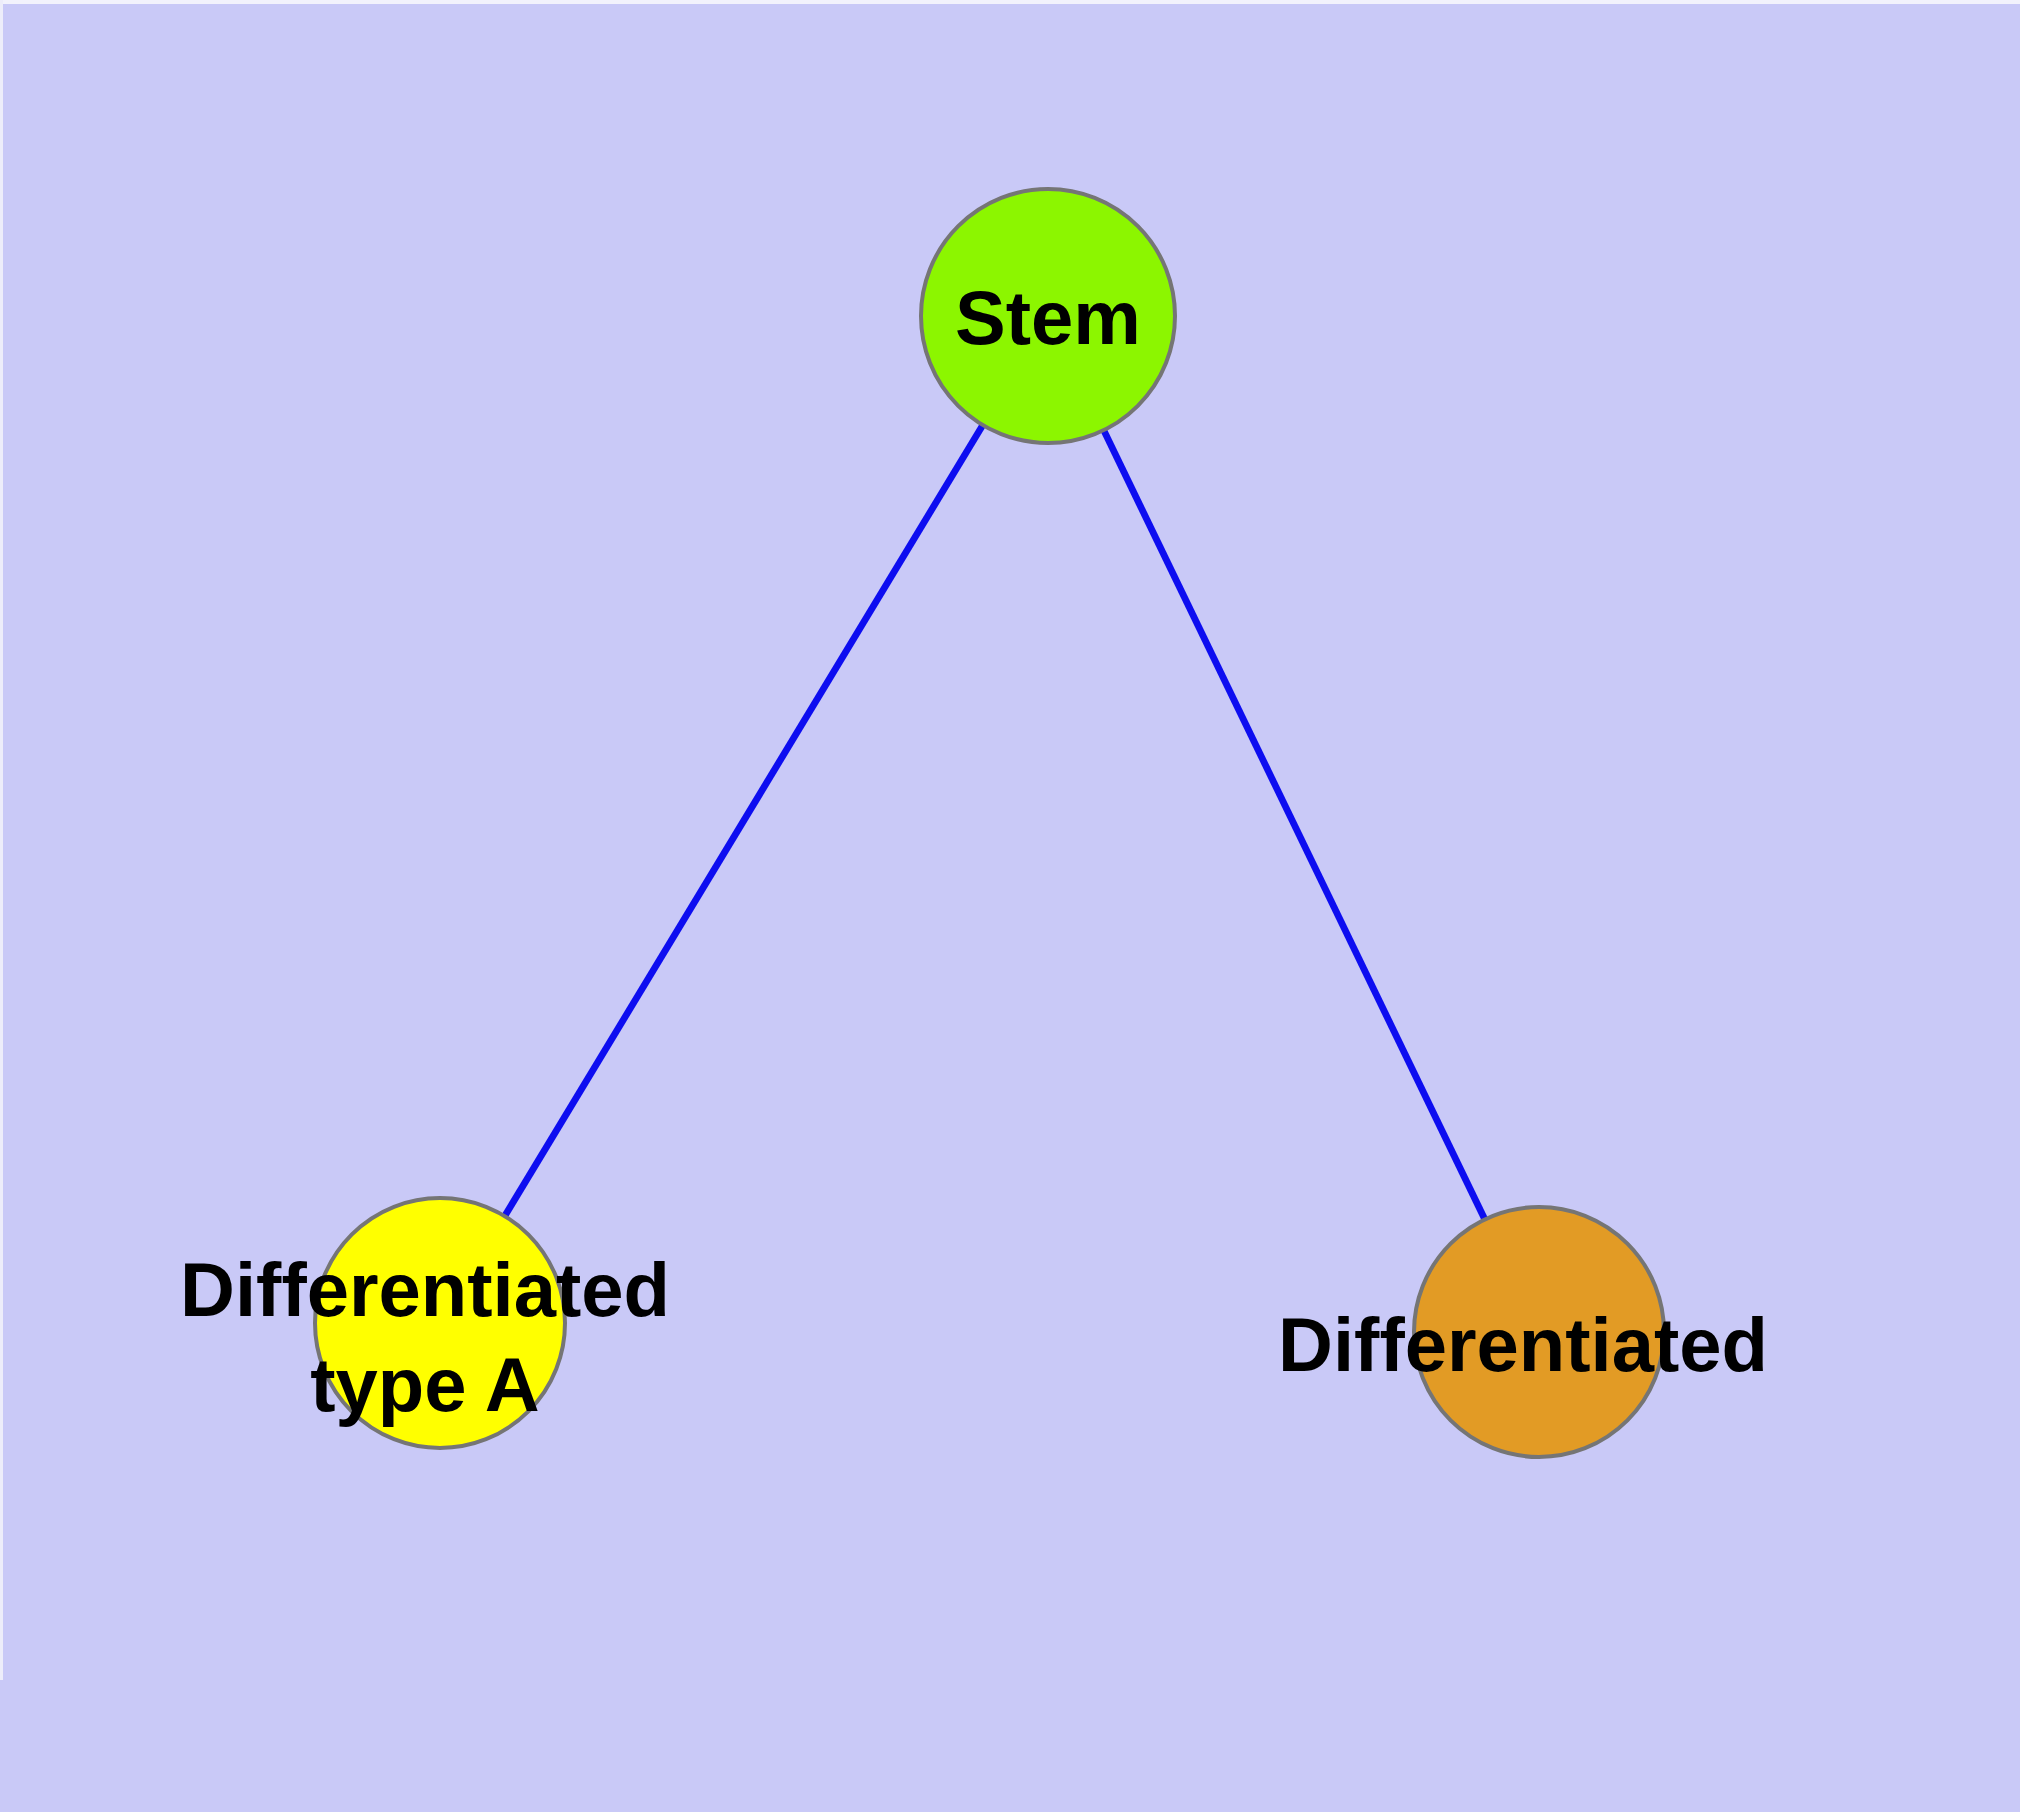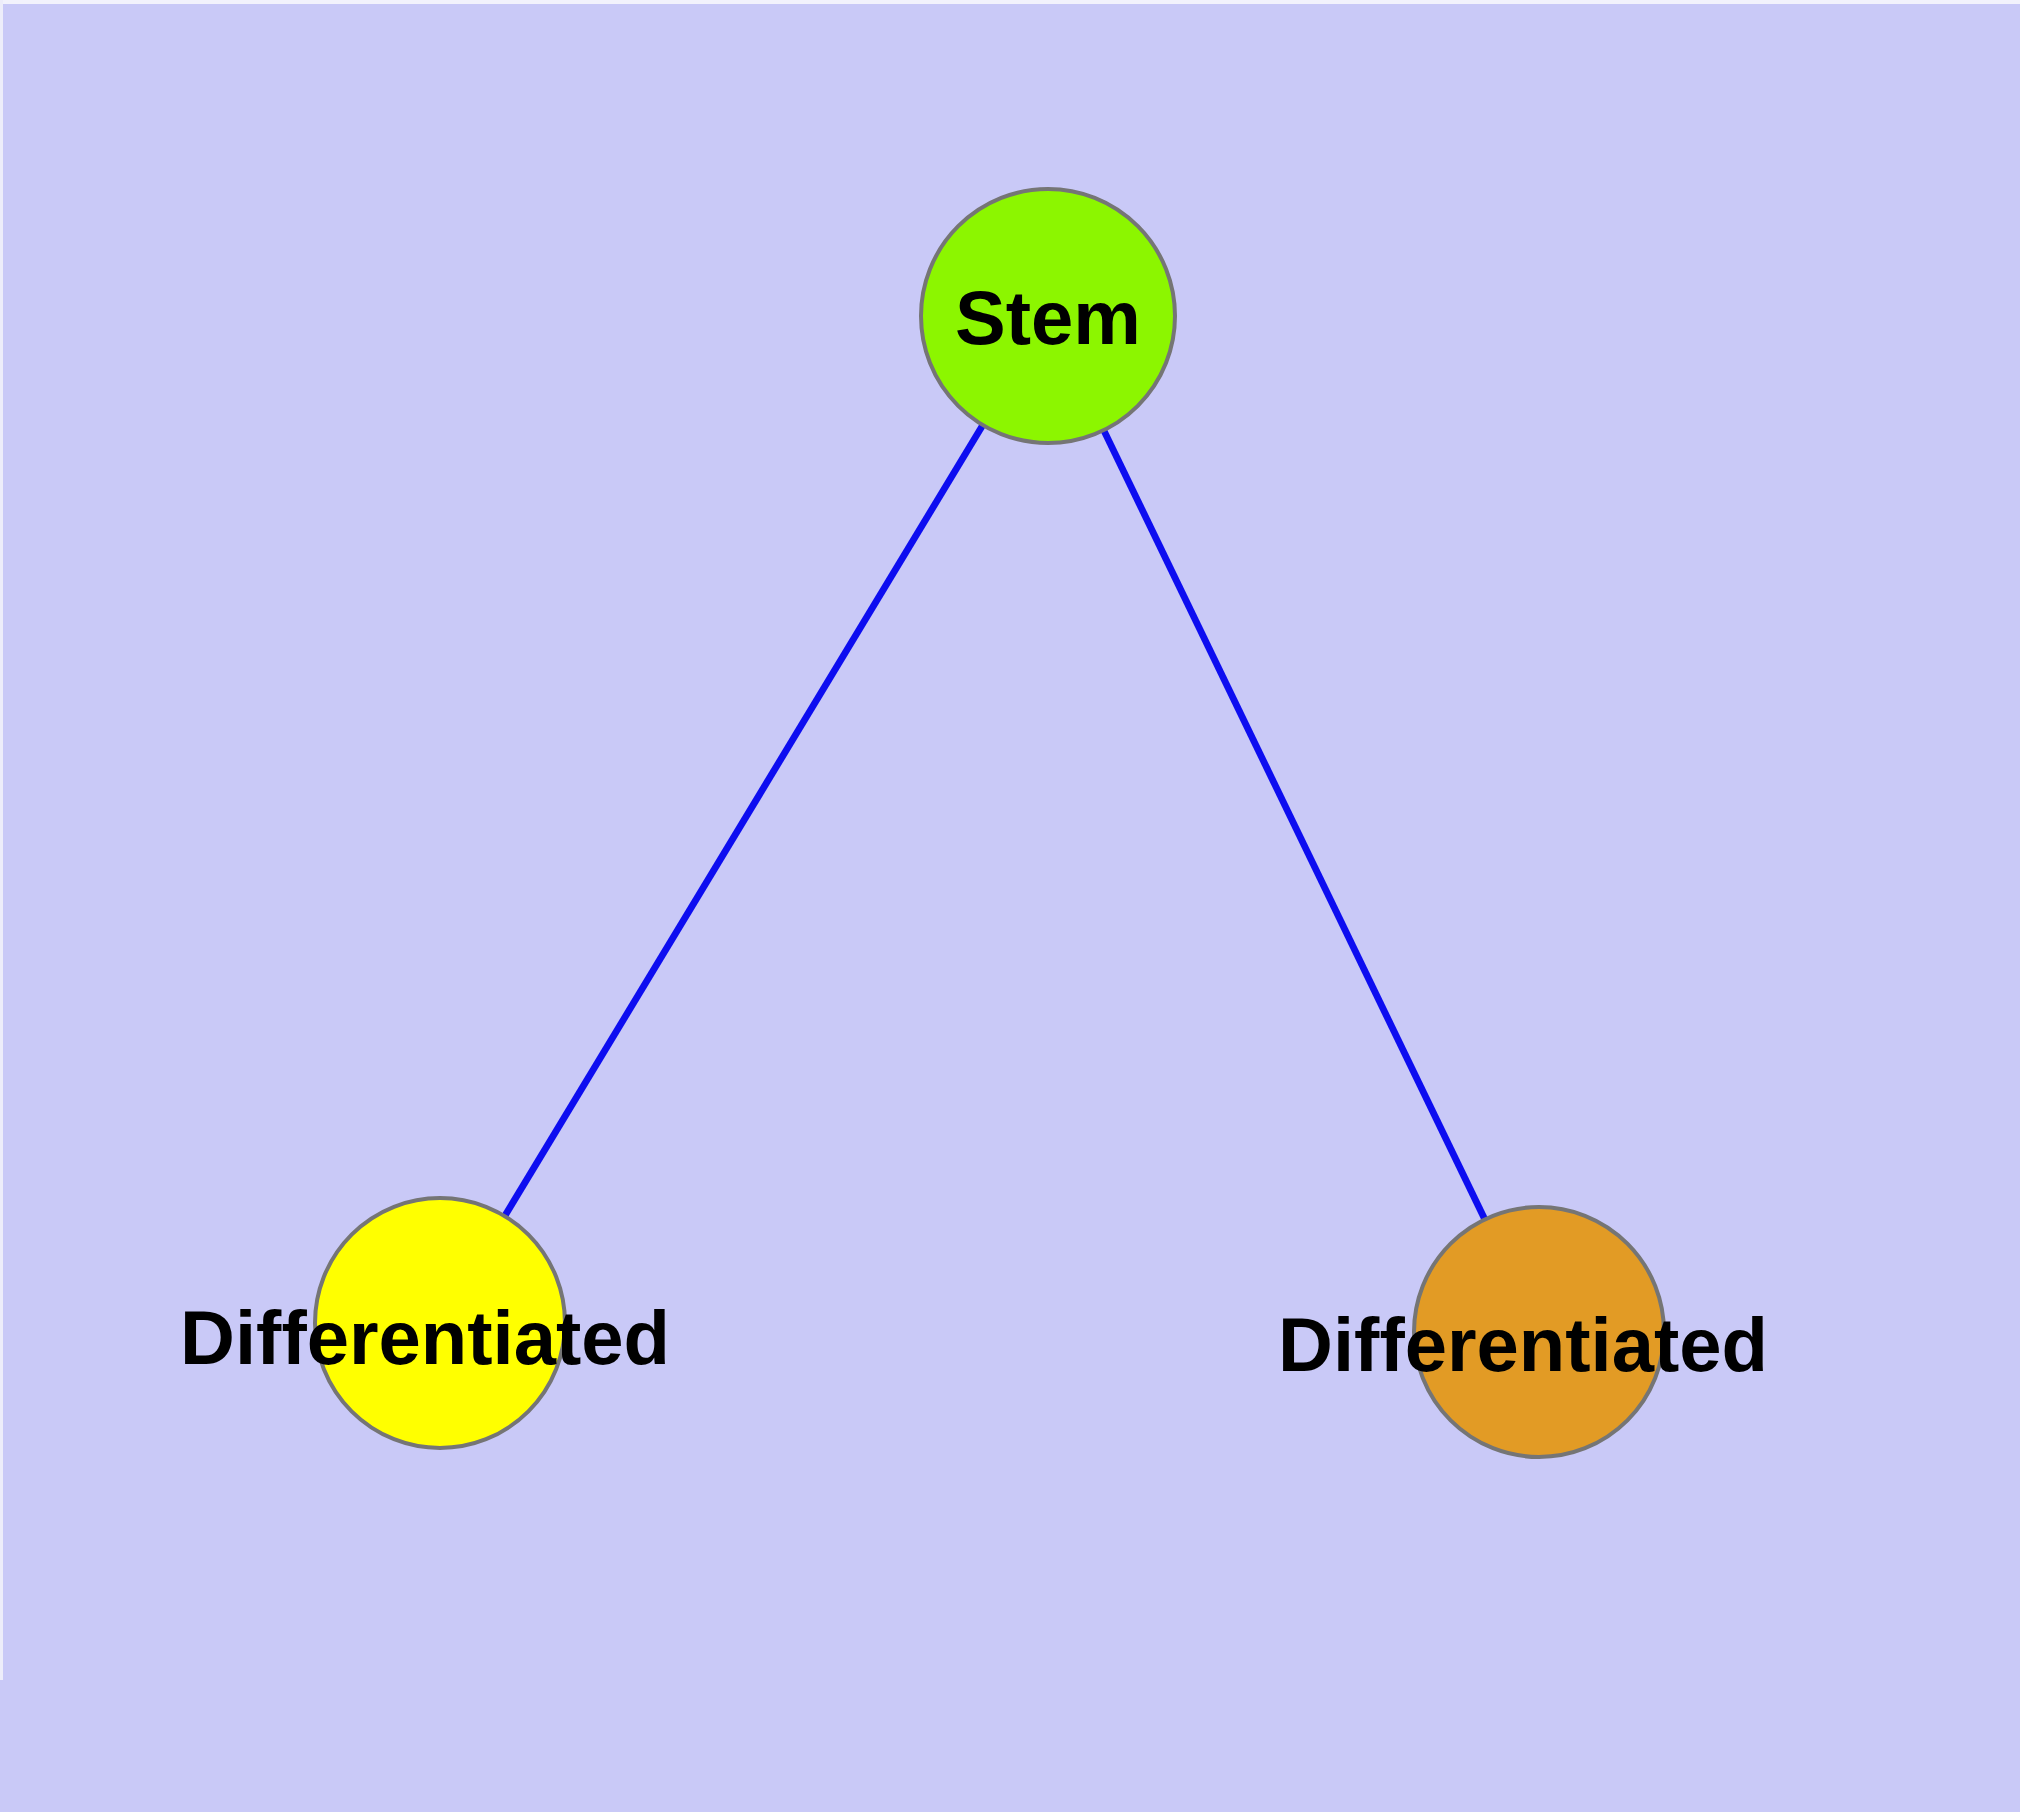--- a/index.html
+++ b/index.html
@@ -90,20 +90,21 @@
   <div class="node node-stem"></div>
   <div class="node node-type-a"></div>
   <div class="node node-type-b"></div>
 
   <div class="node-label label-stem">
     <span class="label-line">Stem</span>
   </div>
 
   <div class="node-label label-type-a">
     <span class="label-line">Differentiated</span>
+    <span class="label-line">type A</span>
   </div>
 
   <div class="node-label label-type-b">
     <span class="label-line">Differentiated</span>
   </div>
 
 </div>
 
 
 </body></html>

